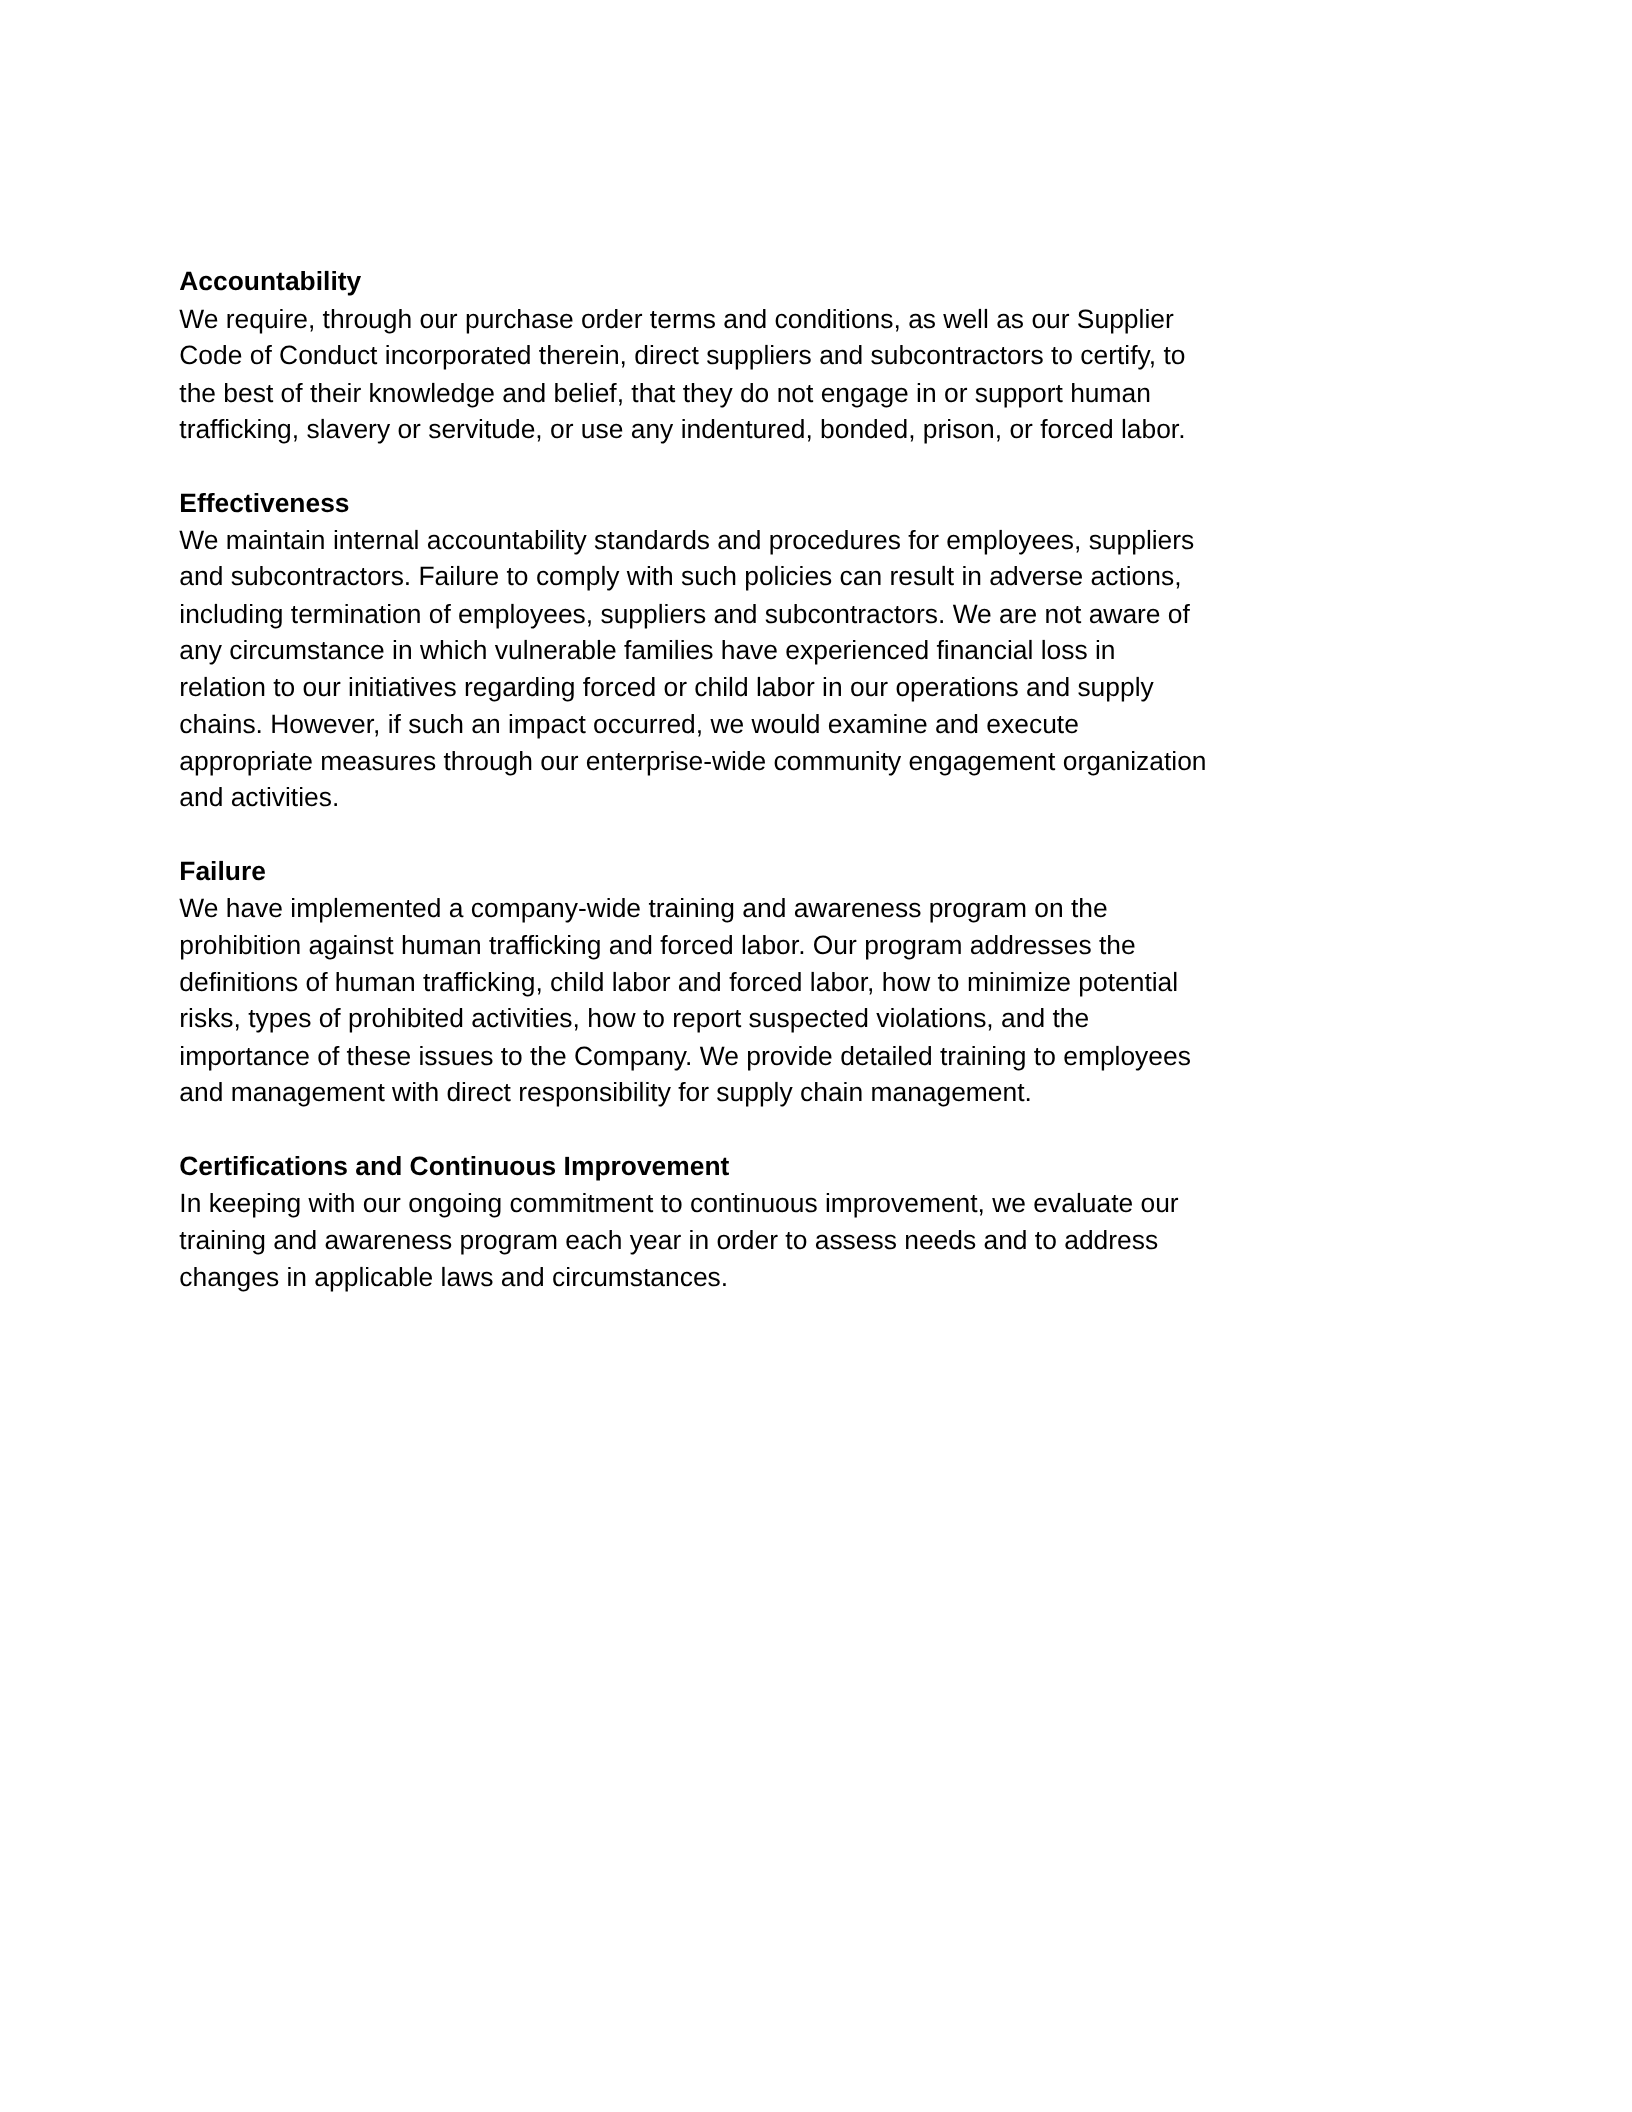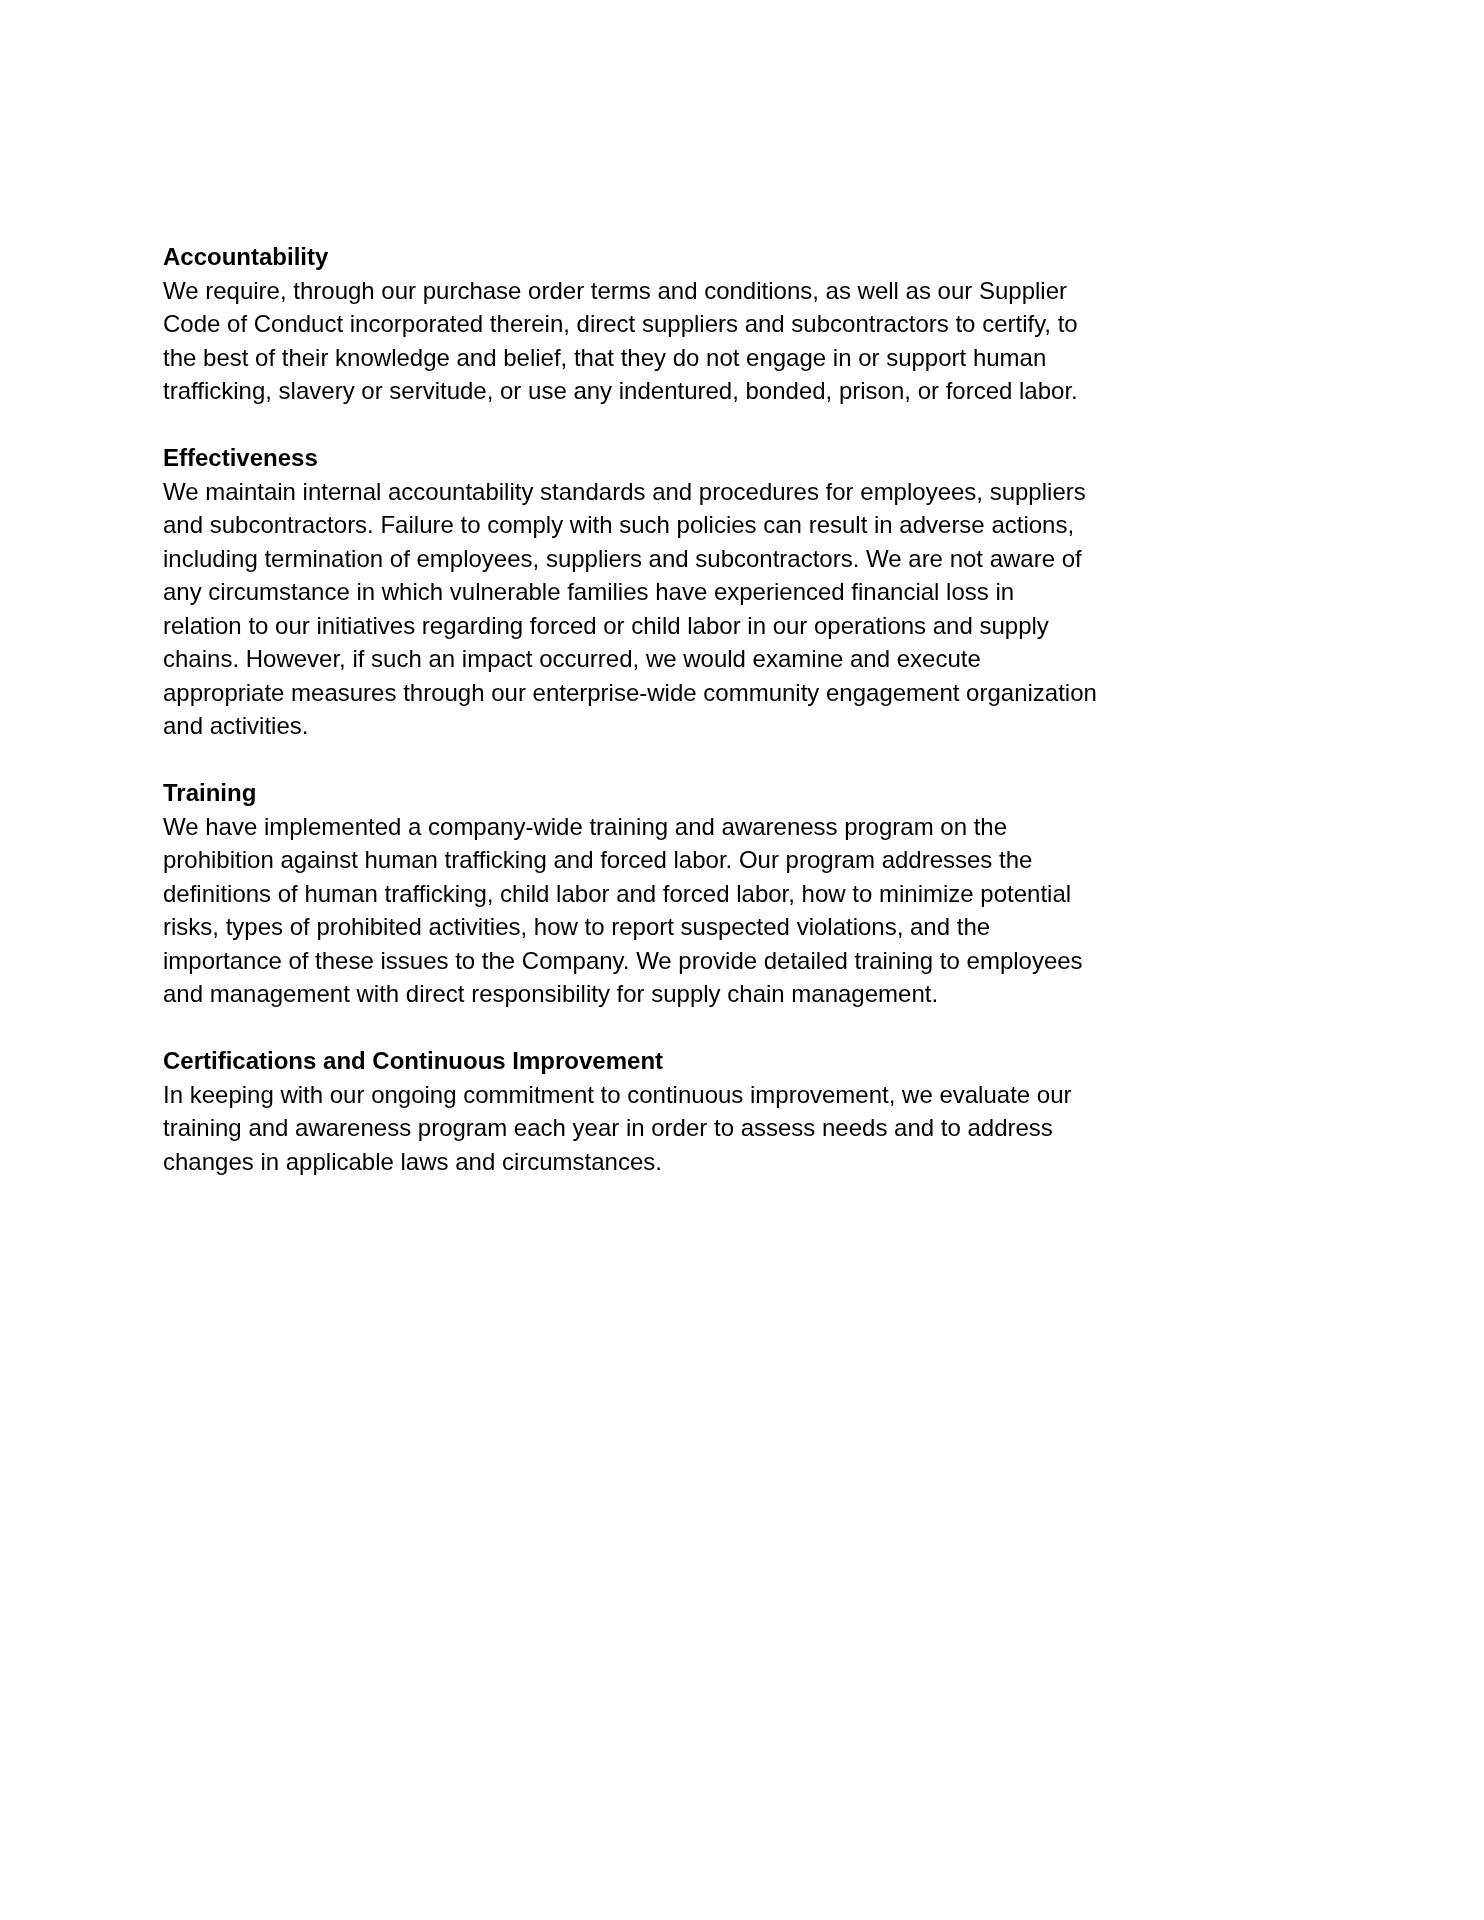--- a/index.html
+++ b/index.html
@@ -55,21 +55,21 @@
 and subcontractors. Failure to comply with such policies can result in adverse actions,
 including termination of employees, suppliers and subcontractors. We are not aware of
 any circumstance in which vulnerable families have experienced financial loss in
 relation to our initiatives regarding forced or child labor in our operations and supply
 chains. However, if such an impact occurred, we would examine and execute
 appropriate measures through our enterprise-wide community engagement organization
 and activities.</p>
   </div>
 
   <div class="doc-section">
-    <h2 class="section-heading">Training</h2>
+    <h2 class="section-heading">Failure</h2>
     <p class="section-body">We have implemented a company-wide training and awareness program on the
 prohibition against human trafficking and forced labor. Our program addresses the
 definitions of human trafficking, child labor and forced labor, how to minimize potential
 risks, types of prohibited activities, how to report suspected violations, and the
 importance of these issues to the Company. We provide detailed training to employees
 and management with direct responsibility for supply chain management.</p>
   </div>
 
   <div class="doc-section">
     <h2 class="section-heading">Certifications and Continuous Improvement</h2>

